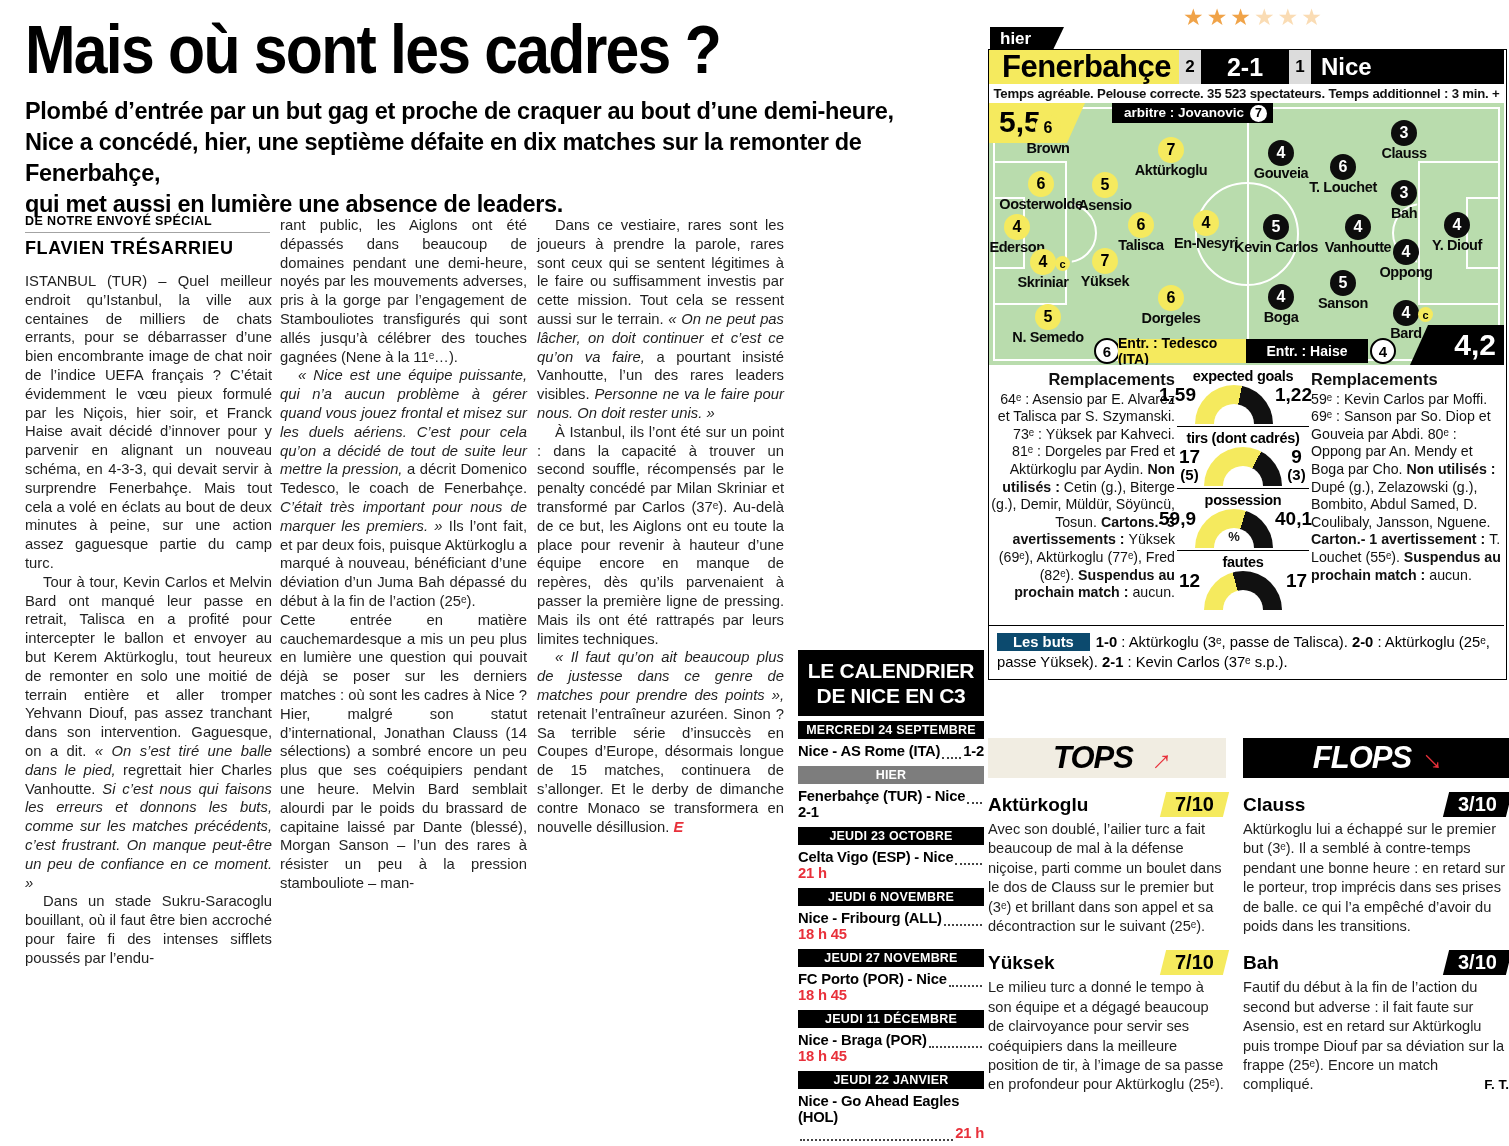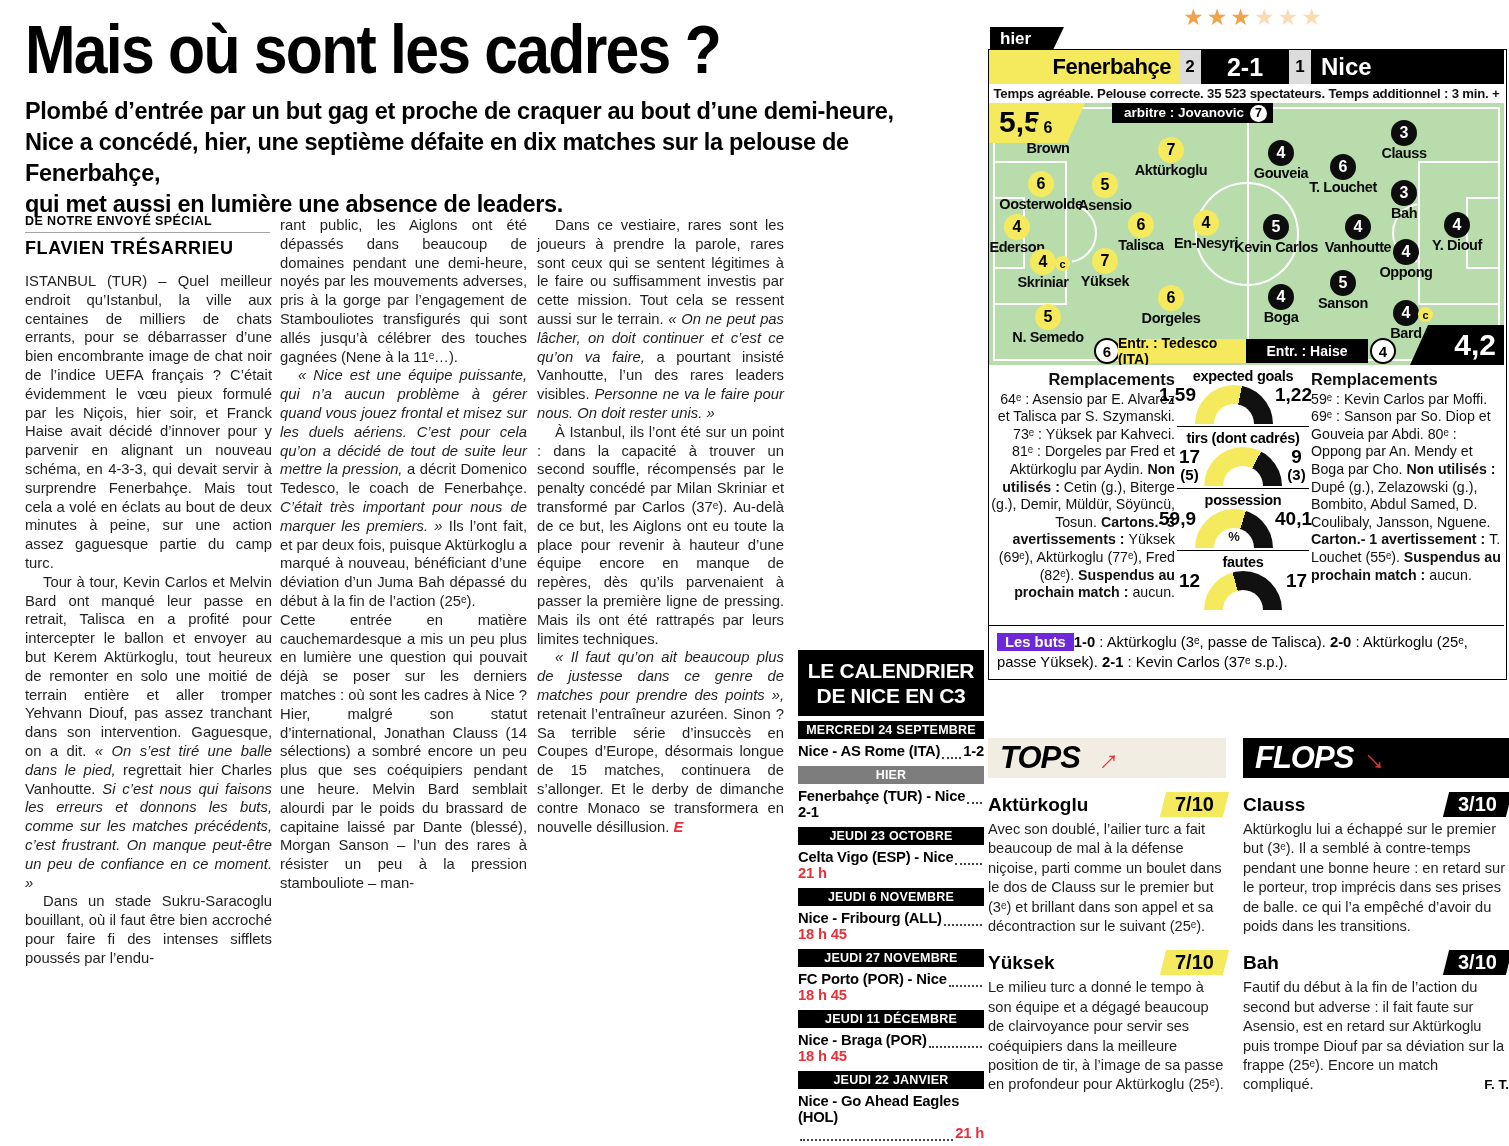--- a/index.html
+++ b/index.html
@@ -36,21 +36,21 @@
   .cal-match .res{font-weight:bold;}
   .cal-match .res.red{color:#e8303a;}
   
   .stars{position:absolute;left:1183px;top:4px;font-size:23px;letter-spacing:3px;}
   .stars .on{color:#f0a348;} .stars .off{color:#fadcb4;}
   .hier-tag{position:absolute;left:990px;top:27px;width:64px;height:25px;background:#000;color:#fff;
             font-weight:bold;font-size:17px;line-height:24px;padding-left:10px;
             clip-path:polygon(0 0,100% 0,calc(100% - 12px) 100%,0 100%);}
   .panel{position:absolute;left:988px;top:49px;width:517px;height:629px;border:1px solid #000;background:#fff;}
   .sb{position:absolute;left:0;top:0;width:515px;height:34px;display:flex;background:#dcdcdc;}
-  .sb .home{width:182px;background:#f5ea5e;color:#000;font-weight:bold;font-size:22px;
+  .sb .home{width:182px;background:#f5ea5e;color:#000;font-weight:bold;font-size:31px;
             display:flex;align-items:center;justify-content:flex-end;padding-right:8px;letter-spacing:-.5px;}
   .sb .mini{width:22px;display:flex;align-items:center;justify-content:center;font-weight:bold;font-size:17px;color:#000;}
   .sb .score{width:88px;background:#000;color:#fff;font-weight:bold;font-size:25px;
              display:flex;align-items:center;justify-content:center;}
   .sb .away{flex:1;background:#000;color:#fff;font-weight:bold;font-size:24px;
             display:flex;align-items:center;padding-left:10px;}
   .conditions{position:absolute;left:0;top:34px;width:515px;height:19px;font-weight:bold;font-size:13.2px;
               text-align:center;line-height:19px;color:#111;letter-spacing:-.2px;}
   .pitch{position:absolute;left:0;top:53px;width:515px;height:262px;background:#b9dcad;overflow:hidden;}
   .pl{position:absolute;border:2px solid #fff;}
@@ -102,27 +102,27 @@
   .g-row{display:flex;justify-content:flex-end;align-items:flex-start;gap:2px;margin-top:1px;}
   .g-num{font-weight:bold;font-size:19px;color:#000;width:34px;text-align:center;line-height:20px;}
   .g-sub{font-weight:bold;font-size:15px;line-height:16px;}
   .arc{width:78px;height:39px;position:relative;overflow:hidden;flex:0 0 auto;}
   .arc .fill{position:absolute;left:0;top:0;width:78px;height:78px;border-radius:50%;}
   .arc .hole{position:absolute;left:19px;top:19px;width:40px;height:40px;border-radius:50%;background:#fff;}
   .arc .unit{position:absolute;left:0;right:0;top:20px;text-align:center;font-weight:bold;font-size:13px;}
   
   .goals{position:absolute;left:0;top:575px;width:515px;padding:6px 8px;box-sizing:border-box;
          font-size:14.8px;line-height:20px;color:#000;border-top:1px solid #000;}
-  .goals .tag{background:#6d28d9;color:#fff;font-weight:bold;padding:1px 8px;}
+  .goals .tag{background:#0c4a6e;color:#fff;font-weight:bold;padding:1px 16px;margin-right:6px;}
   .goals .b{font-weight:bold;}
   
   .tf{position:absolute;top:738px;}
   .tops{left:988px;width:238px;}
   .flops{left:1243px;width:266px;}
-  .tf-head{height:40px;display:flex;align-items:center;gap:10px;padding-left:12px;}
+  .tf-head{height:40px;display:flex;align-items:center;gap:10px;padding-left:12px;justify-content:center;}
   .tops .tf-head{background:#f1ede2;color:#000;}
   .flops .tf-head{background:#000;color:#fff;}
   .tf-title{font-weight:bold;font-style:italic;font-size:31px;letter-spacing:-1px;}
   .tf-arrow{color:#e8303a;font-weight:bold;font-size:30px;display:inline-block;}
   .tops .tf-arrow{transform:rotate(-45deg);}
   .flops .tf-arrow{transform:rotate(45deg);}
   .tf-entry{margin-top:14px;}
   .tf-name-row{display:flex;justify-content:space-between;align-items:center;}
   .tf-name{font-weight:bold;font-size:19px;color:#000;}
   .tf-badge{transform:skewX(-14deg);padding:1px 12px;font-weight:bold;font-size:20px;}
@@ -132,21 +132,21 @@
   .tf-text{font-size:14.6px;line-height:19.4px;color:#1f1f1f;margin-top:3px;}
   .tf-sign{float:right;font-weight:bold;font-size:13.5px;color:#000;}
 </style>
 </head>
 <body>
 
 <div class="page">
 
   <div class="headline"><span>Mais où sont les cadres ?</span></div>
   <div class="standfirst">Plombé d’entrée par un but gag et proche de craquer au bout d’une demi-heure,
-Nice a concédé, hier, une septième défaite en dix matches sur la pelouse de Fenerbahçe,
+Nice a concédé, hier, une septième défaite en dix matches sur la remonter de Fenerbahçe,
 qui met aussi en lumière une absence de leaders.</div>
   <div class="kicker">DE NOTRE ENVOYÉ SPÉCIAL</div>
   <div class="byline">FLAVIEN TRÉSARRIEU</div>
 
   <div class="col" id="col1" style="left:25px;top:272px;">
       <p><span>ISTANBUL (TUR) – Quel meilleur endroit qu’Istanbul, la ville aux centaines de milliers de chats errants, pour se débarrasser d’une bien encombrante image de chat noir de l’indice UEFA français ? C’était évidemment le vœu pieux formulé par les Niçois, hier soir, et Franck Haise avait décidé d’innover pour y parvenir en alignant un nouveau schéma, en 4-3-3, qui devait servir à surprendre Fenerbahçe. Mais tout cela a volé en éclats au bout de deux minutes à peine, sur une action assez gaguesque partie du camp turc.</span></p>
       <p class="ind"><span>Tour à tour, Kevin Carlos et Melvin Bard ont manqué leur passe en retrait, Talisca en a profité pour intercepter le ballon et envoyer au but Kerem Aktürkoglu, tout heureux de remonter en solo une moitié de terrain entière et aller tromper Yehvann Diouf, pas assez tranchant dans son intervention. Gaguesque, on a dit. </span><span><i>« On s’est tiré une balle dans le pied, </i></span><span>regrettait hier Charles Vanhoutte. </span><span><i>Si c’est nous qui faisons les erreurs et donnons les buts, comme sur les matches précédents, c’est frustrant. On manque peut-être un peu de confiance en ce moment. »</i></span></p>
       <p class="ind"><span>Dans un stade Sukru-Saracoglu bouillant, où il faut être bien accroché pour faire fi des intenses sifflets poussés par l’endu-</span></p>
     </div>
   <div class="col" style="left:280px;top:216px;">

